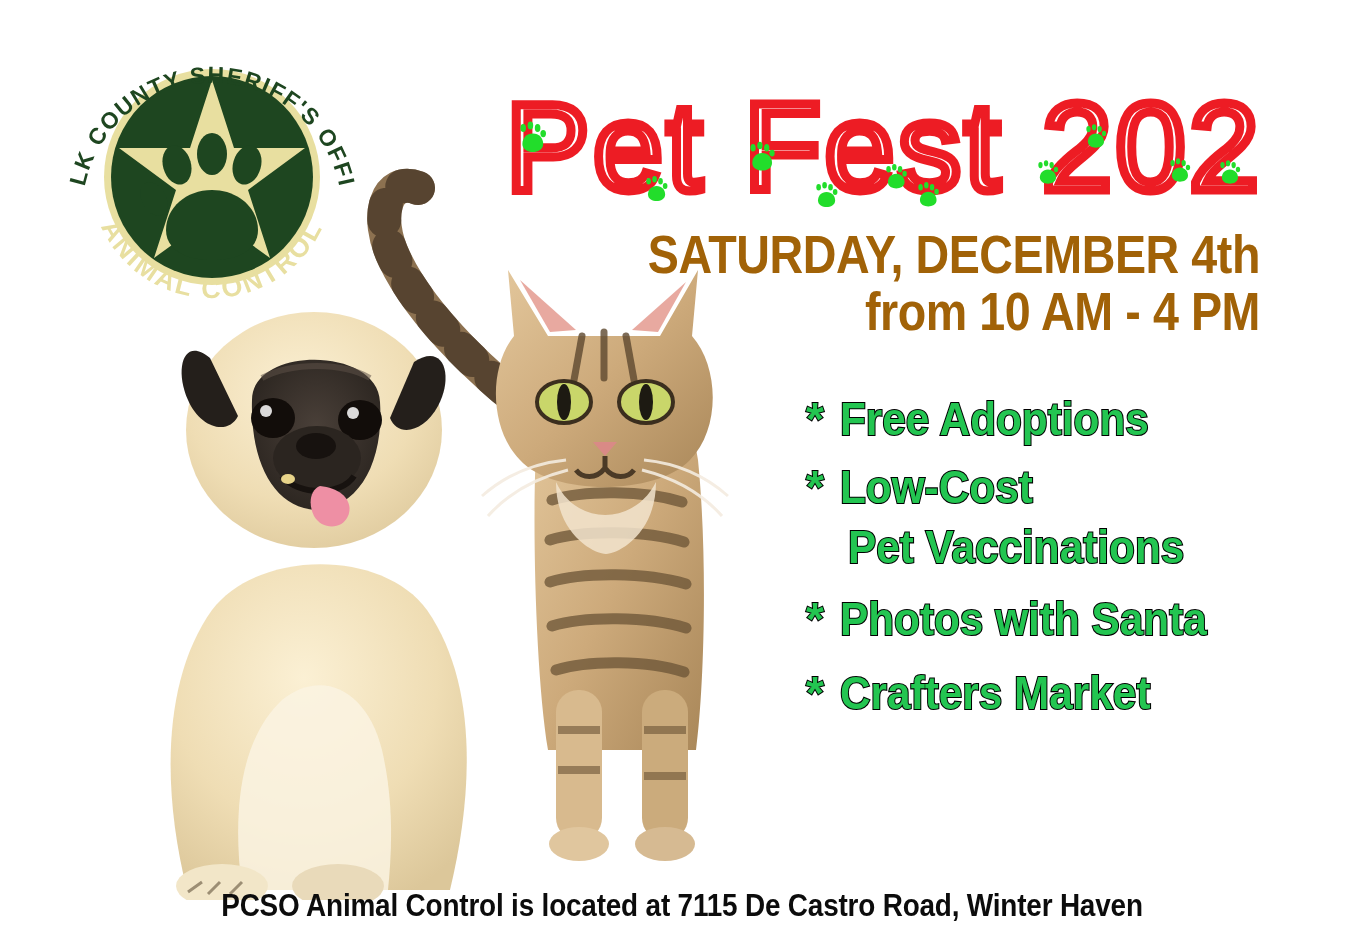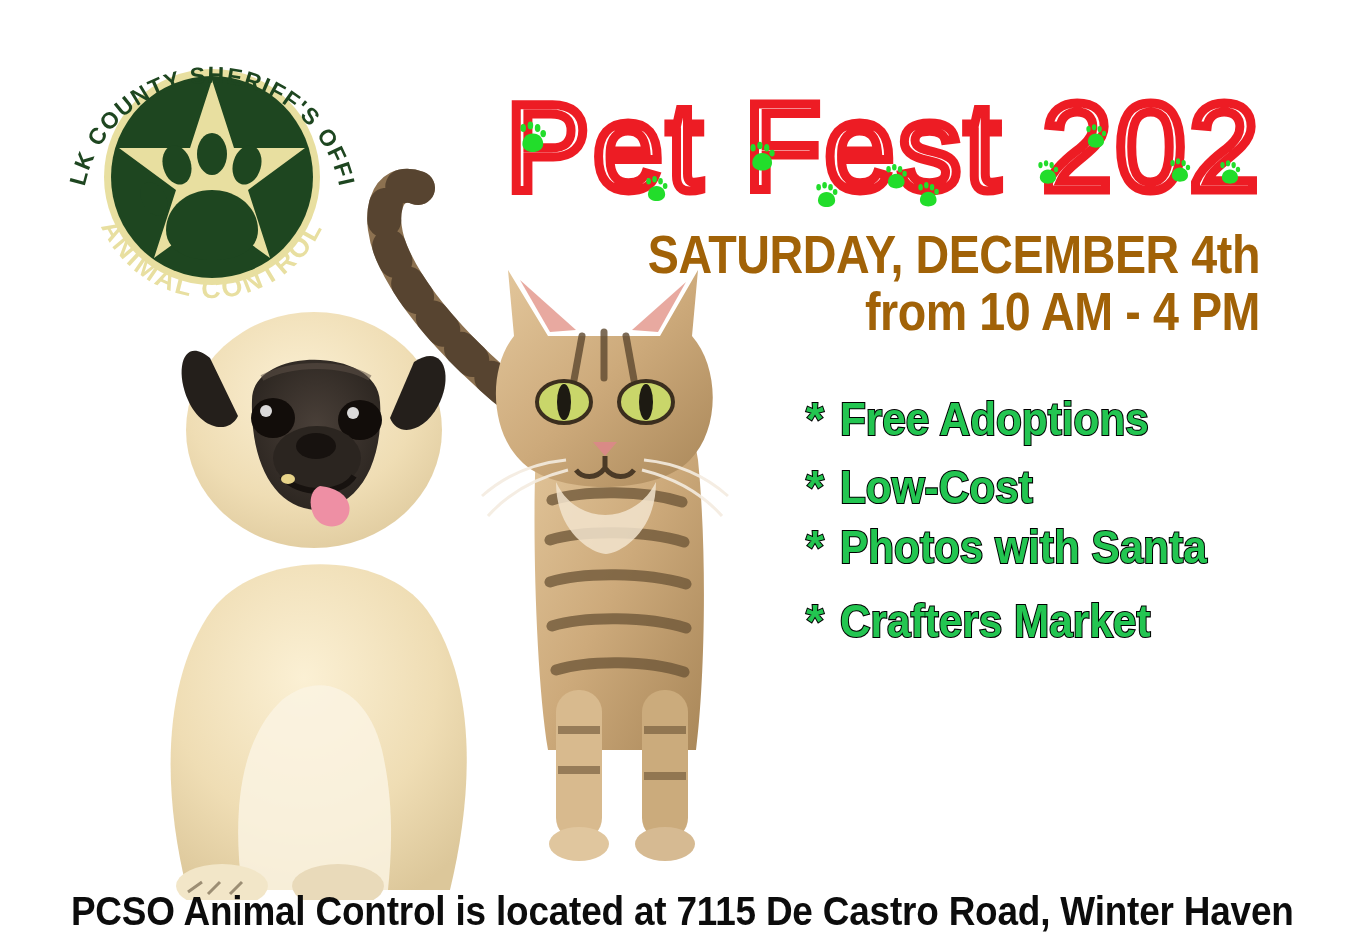--- a/index.html
+++ b/index.html
@@ -47,21 +47,21 @@
     paint-order:stroke fill;
     transform:scaleX(0.92);transform-origin:left center;
     white-space:nowrap;
     font-family:"Liberation Sans", sans-serif;
   }
   .btext.indent{margin-left:8px;}
 
   
   .footer{
     position:absolute;left:0;top:888px;width:1364px;text-align:center;
-    font-size:41px;font-weight:bold;color:#0c0c0c;
+    font-size:31px;font-weight:bold;color:#0c0c0c;
     font-family:"Liberation Sans", sans-serif;
     letter-spacing:-0.2px;
   }
   .footer span{display:inline-block;transform:scaleX(0.90);}
 
   
   .pug{position:absolute;left:92px;top:250px;width:450px;height:650px;}
   .cat{position:absolute;left:360px;top:130px;width:470px;height:760px;}
   .pug svg,.cat svg{display:block;width:100%;height:100%;}
 </style>
@@ -300,20 +300,24 @@
 
   <div class="bullets">
     <div class="b-row r1">
       <div class="star">*</div>
       <div class="btext">Free Adoptions</div>
     </div>
     <div class="b-row r2">
       <div class="star">*</div>
       <div class="btext">Low-Cost</div>
     </div>
+    <div class="b-row r3">
+      <div class="star blank"></div>
+      <div class="btext indent">Pet Vaccinations</div>
+    </div>
     <div class="b-row r4">
       <div class="star">*</div>
       <div class="btext">Photos with Santa</div>
     </div>
     <div class="b-row r5">
       <div class="star">*</div>
       <div class="btext">Crafters Market</div>
     </div>
   </div>
 

